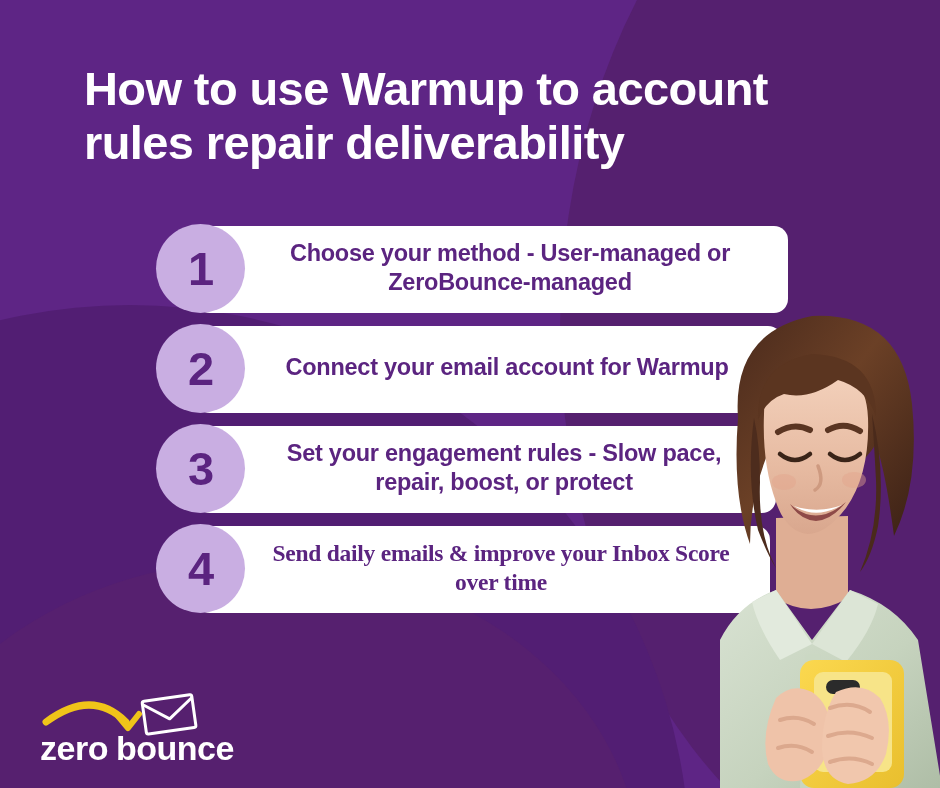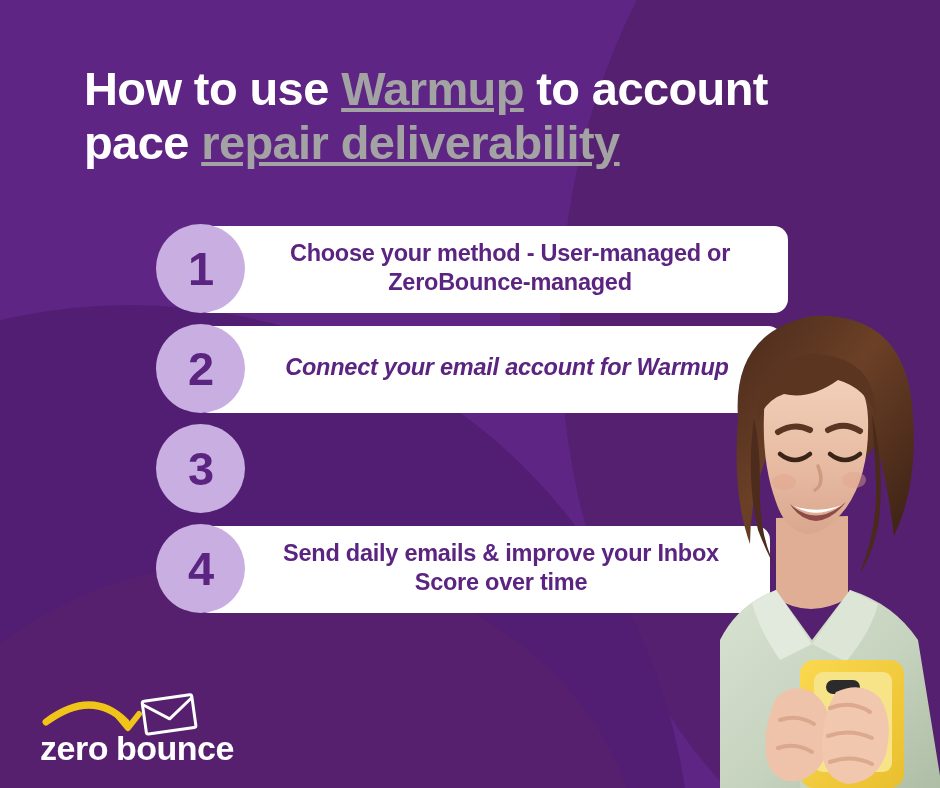--- a/index.html
+++ b/index.html
@@ -29,35 +29,35 @@
     width:760px; height:620px; border-radius:50%;
     background:#56206F;
   }
 
   
   .headline {
     position:absolute; left:84px; top:62px; width:800px;
     font-size:47px; line-height:1.14; font-weight:bold;
     letter-spacing:-0.6px; color:#FFFFFF;
   }
-  .hl-accent { color:#a3a3a3;text-decoration:underline; }
+  .hl-accent { color:#ffffff; }
 
   
   .steps { position:absolute; left:0; top:226px; width:940px; }
   .step { position:relative; height:87px; margin-bottom:13px; }
   .step-card {
     position:absolute; left:196px; top:0; height:87px;
     background:#FFFFFF; border-radius:14px;
     display:flex; align-items:center; justify-content:center;
     padding:0 22px 4px 58px;
   }
   .step-1 .step-card { width:592px; }
-  .step-2 .step-card { width:586px;font-style:italic; }
+  .step-2 .step-card { width:586px; }
   .step-3 .step-card { width:580px; }
-  .step-4 .step-card { width:574px; }
+  .step-4 .step-card { width:574px;font-family:Liberation Serif, serif; }
   .step-text {
     font-size:23.5px; line-height:1.22; font-weight:bold;
     color:#5B2480; text-align:center; letter-spacing:-0.25px;
   }
   .step-badge {
     position:absolute; left:156px; top:-2px;
     width:89px; height:89px; border-radius:50%;
     background:#C9AEE2;
     display:flex; align-items:center; justify-content:center;
     z-index:3;
@@ -78,21 +78,21 @@
 
 <div id="stage">
 
   <div class="bg-base"></div>
   <div class="bg-blob-right"></div>
   <div class="bg-blob-left"></div>
   <div class="bg-blob-mid"></div>
 
   <div class="headline">
     <div><span>How to use </span><span class="hl-accent">Warmup</span><span> to account</span></div>
-    <div><span>pace </span><span class="hl-accent">repair deliverability</span></div>
+    <div><span>rules </span><span class="hl-accent">repair deliverability</span></div>
   </div>
 
   <div class="steps">
 
     <div class="step step-1">
       <div class="step-card">
         <div class="step-text">Choose your method - User-managed or ZeroBounce-managed</div>
       </div>
       <div class="step-badge">
         <span class="step-num">1</span>
@@ -102,20 +102,23 @@
     <div class="step step-2">
       <div class="step-card">
         <div class="step-text">Connect your email account for Warmup</div>
       </div>
       <div class="step-badge">
         <span class="step-num">2</span>
       </div>
     </div>
 
     <div class="step step-3">
+      <div class="step-card">
+        <div class="step-text">Set your engagement rules - Slow pace, repair, boost, or protect</div>
+      </div>
       <div class="step-badge">
         <span class="step-num">3</span>
       </div>
     </div>
 
     <div class="step step-4">
       <div class="step-card">
         <div class="step-text">Send daily emails &amp; improve your Inbox Score over time</div>
       </div>
       <div class="step-badge">

